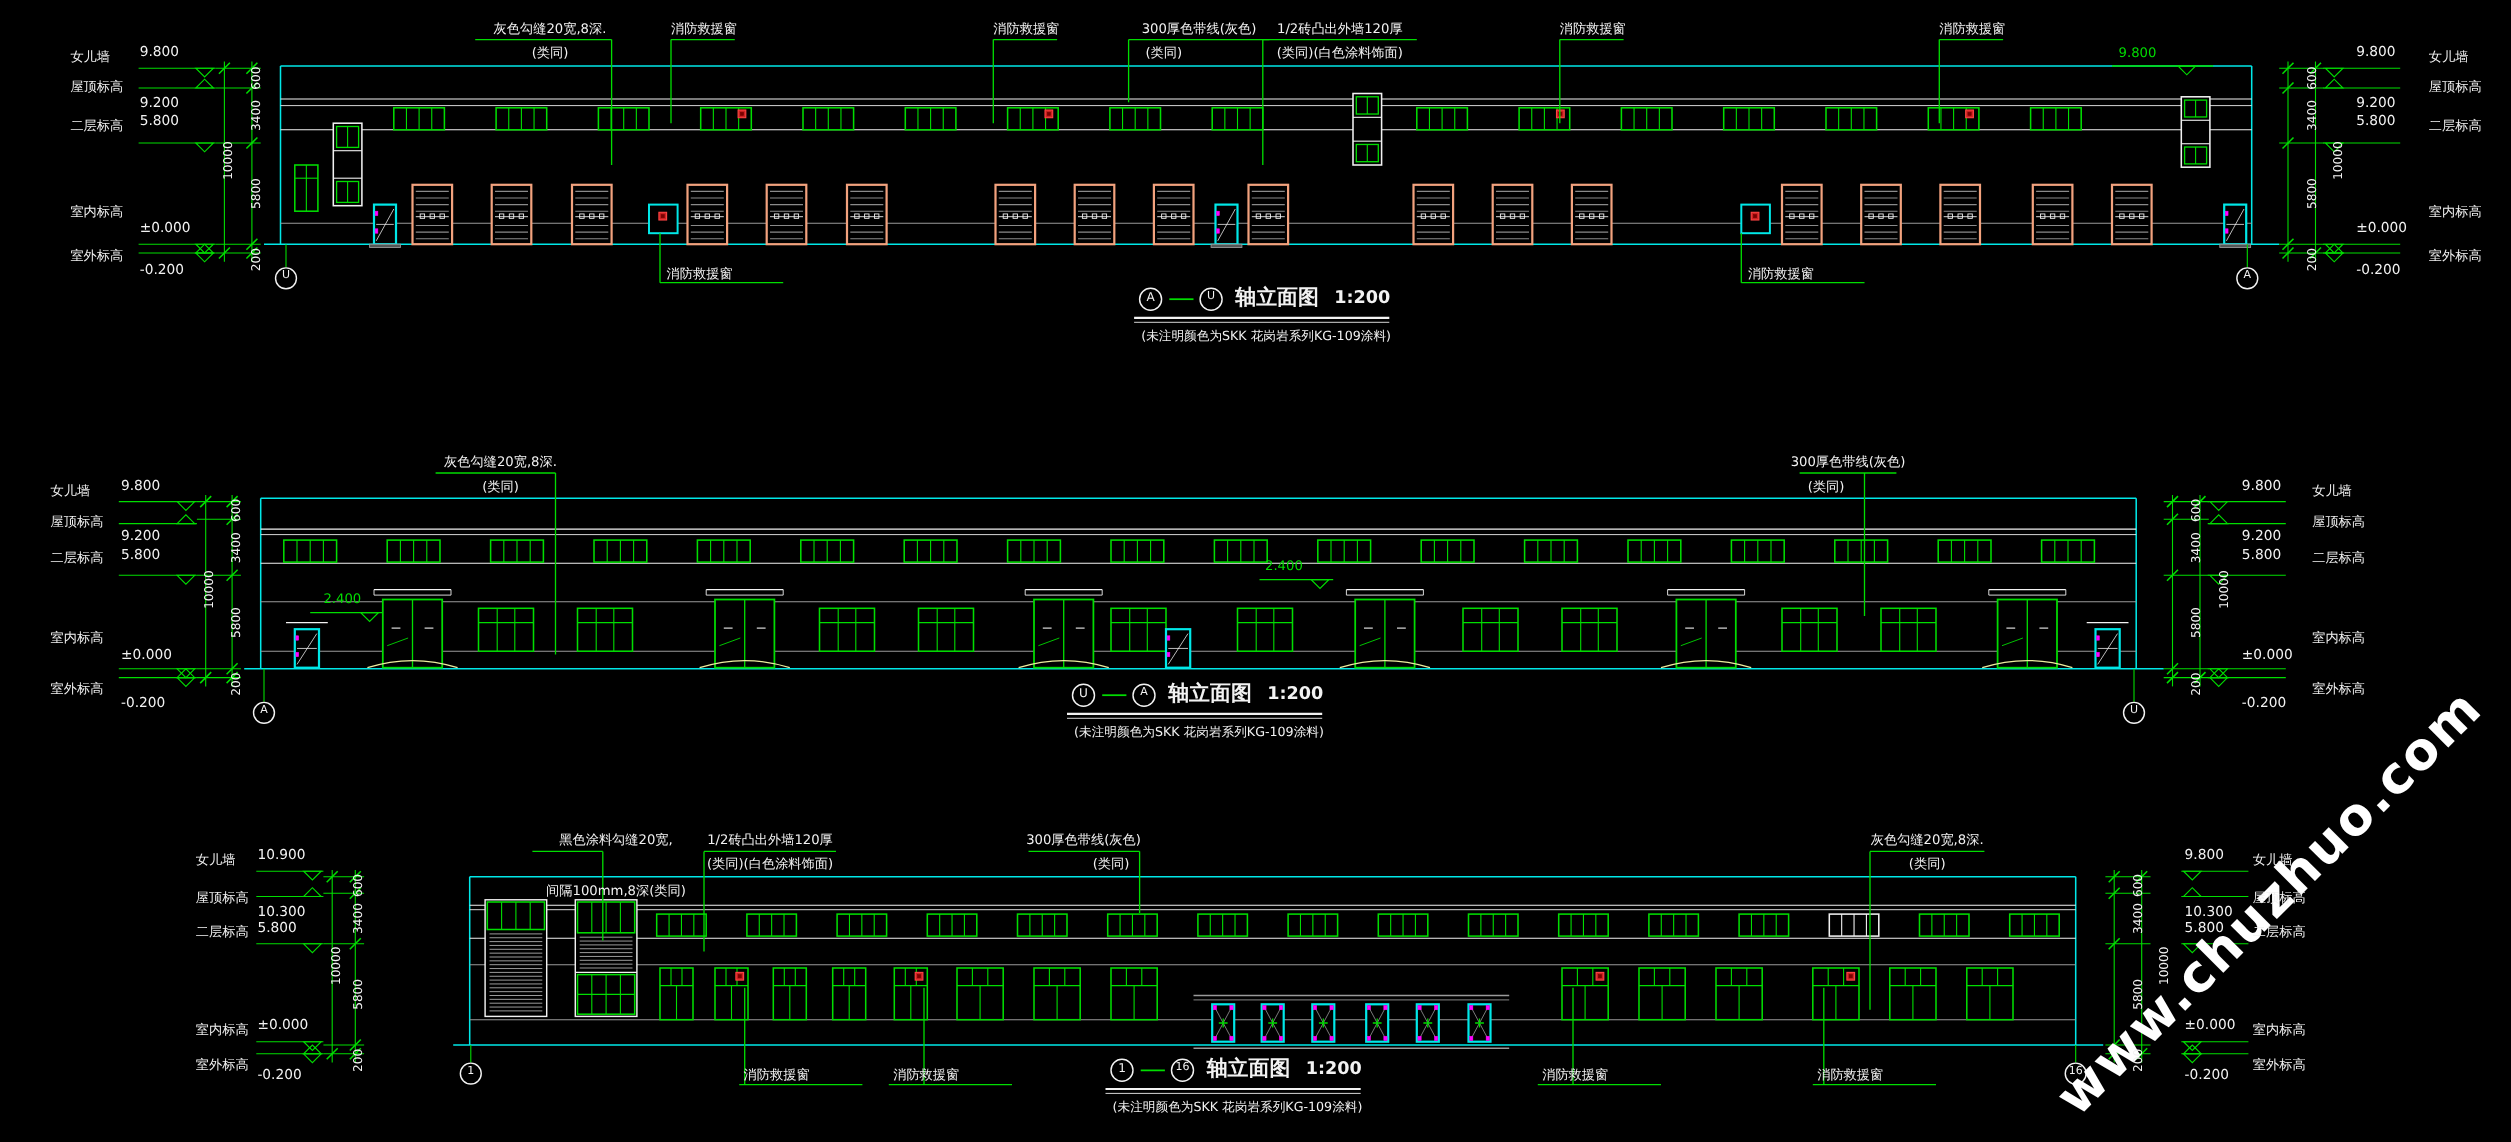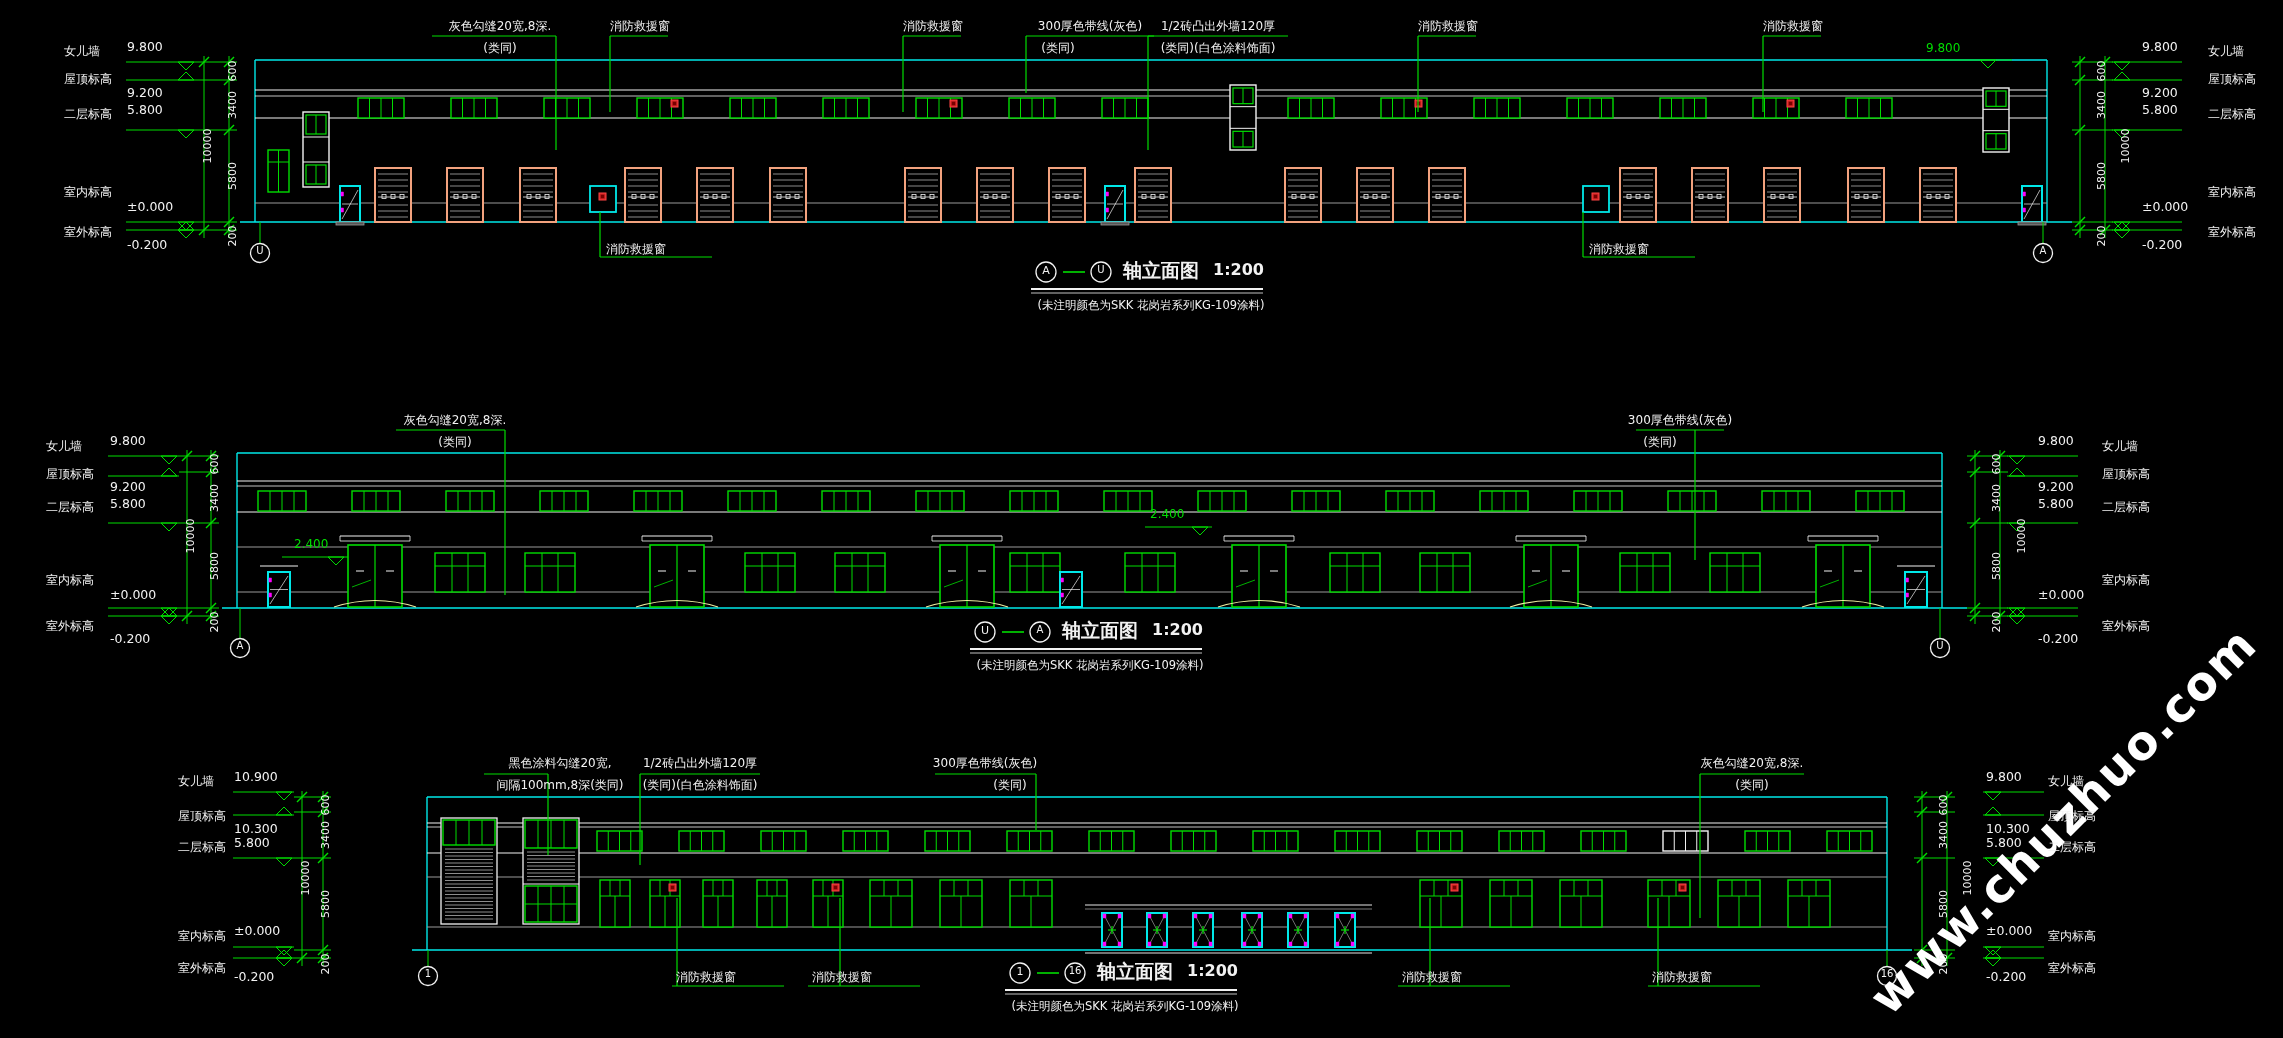--- a/index.html
+++ b/index.html
@@ -1155,21 +1155,21 @@
     <div class="lb" style="left: 1986px; top: 770px; font-size: 12.5px;">9.800</div>
     <div class="lb" style="left: 2048px; top: 810px; font-size: 12px;">屋顶标高</div>
     <div class="lb" style="left: 1986px; top: 822px; font-size: 12.5px;">10.300</div>
     <div class="lb" style="left: 2048px; top: 841px; font-size: 12px;">二层标高</div>
     <div class="lb" style="left: 1986px; top: 836px; font-size: 12.5px;">5.800</div>
     <div class="lb" style="left: 2048px; top: 930px; font-size: 12px;">室内标高</div>
     <div class="lb" style="left: 1986px; top: 924px; font-size: 12.5px;">±0.000</div>
     <div class="lb" style="left: 2048px; top: 962px; font-size: 12px;">室外标高</div>
     <div class="lb" style="left: 1986px; top: 970px; font-size: 12.5px;">-0.200</div>
     <div class="lb" style="left: 560px; top: 757px; font-size: 12px; transform: translateX(-50%);">黑色涂料勾缝20宽,</div>
-    <div class="lb" style="left: 560px; top: 779px; font-size: 12px; transform: translateX(-50%); text-align: right;">间隔100mm,8深(类同)</div>
+    <div class="lb" style="left: 560px; top: 804px; font-size: 12px; transform: translateX(-50%); text-align: right;">间隔100mm,8深(类同)</div>
     <div class="lb" style="left: 700px; top: 757px; font-size: 12px; transform: translateX(-50%);">1/2砖凸出外墙120厚</div>
     <div class="lb" style="left: 700px; top: 779px; font-size: 12px; transform: translateX(-50%);">(类同)(白色涂料饰面)</div>
     <div class="lb" style="left: 985px; top: 757px; font-size: 12px; transform: translateX(-50%);">300厚色带线(灰色)</div>
     <div class="lb" style="left: 1010px; top: 779px; font-size: 12px; transform: translateX(-50%);">(类同)</div>
     <div class="lb" style="left: 1752px; top: 757px; font-size: 12px; transform: translateX(-50%);">灰色勾缝20宽,8深.</div>
     <div class="lb" style="left: 1752px; top: 779px; font-size: 12px; transform: translateX(-50%);">(类同)</div>
     <div class="lb" style="left: 676px; top: 971px; font-size: 12px;">消防救援窗</div>
     <div class="lb" style="left: 812px; top: 971px; font-size: 12px;">消防救援窗</div>
     <div class="lb" style="left: 1402px; top: 971px; font-size: 12px;">消防救援窗</div>
     <div class="lb" style="left: 1652px; top: 971px; font-size: 12px;">消防救援窗</div>

